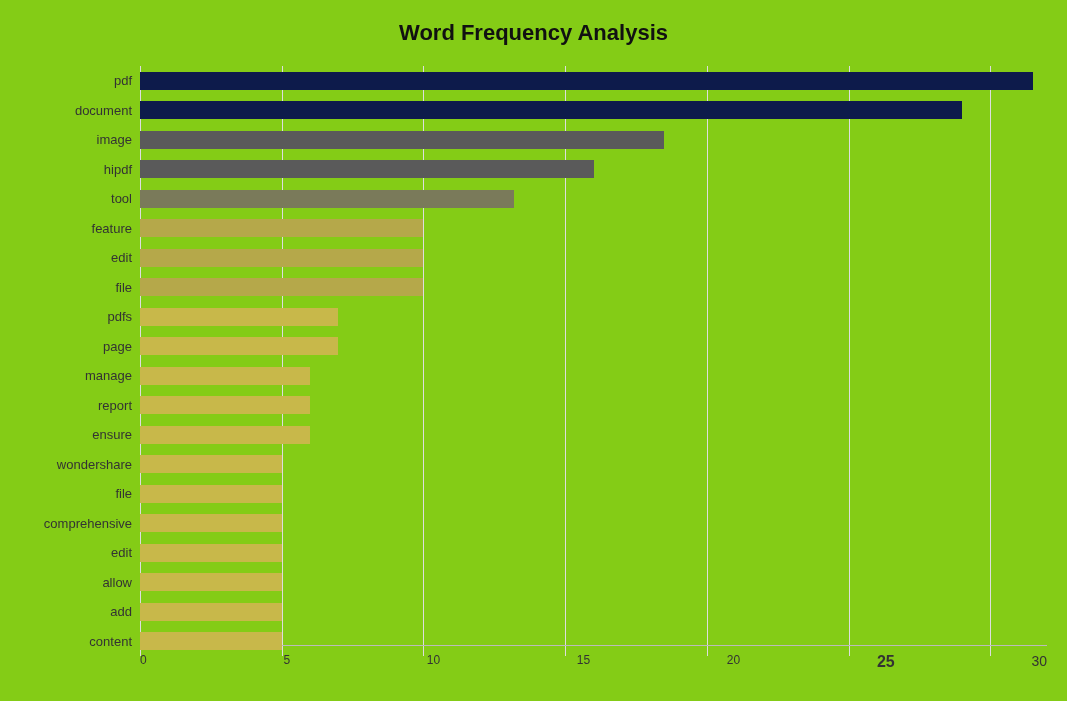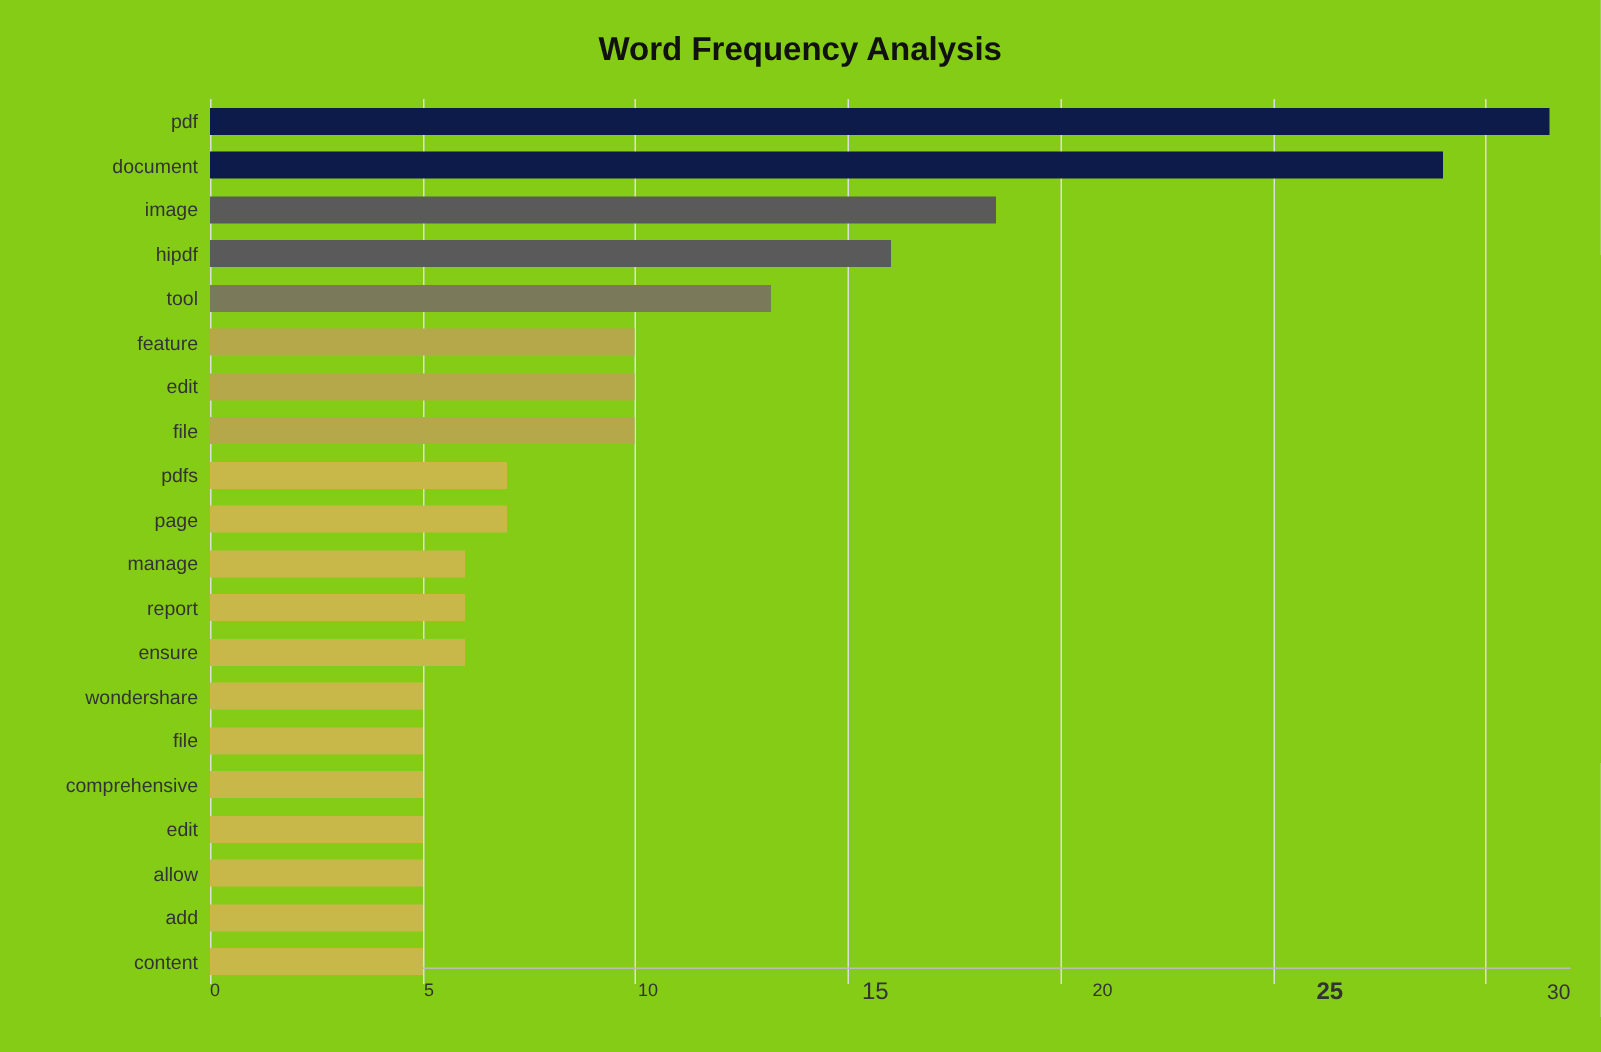--- a/index.html
+++ b/index.html
@@ -166,18 +166,18 @@
           <div class="bar" style="width: 15.625%; background: rgb(200, 184, 74);"></div>
         </div>
       </div>
   </div>
 
   <div style="position:absolute; bottom:55px; left:140px; right:20px; height:1px; background:#bbb;"></div>
   <div style="position:absolute; bottom:30px; left:140px; right:20px; display:flex; justify-content:space-between;" id="x-ticks">
       <div style="font-size: 12px; color: rgb(51, 51, 51); text-align: center;">0</div>
       <div style="font-size: 12px; color: rgb(51, 51, 51); text-align: center;">5</div>
       <div style="font-size: 12px; color: rgb(51, 51, 51); text-align: center;">10</div>
-      <div style="font-size: 16px; color: rgb(51, 51, 51); text-align: center;">15</div>
+      <div style="font-size: 12px; color: rgb(51, 51, 51); text-align: center;">15</div>
       <div style="font-size: 12px; color: rgb(51, 51, 51); text-align: center;">20</div>
       <div style="font-size: 16px; color: rgb(51, 51, 51); text-align: right; font-weight: bold;">25</div>
       <div style="font-size: 14px; color: rgb(51, 51, 51); text-align: center;">30</div>
     </div>
 </div>
 
 </body></html>

